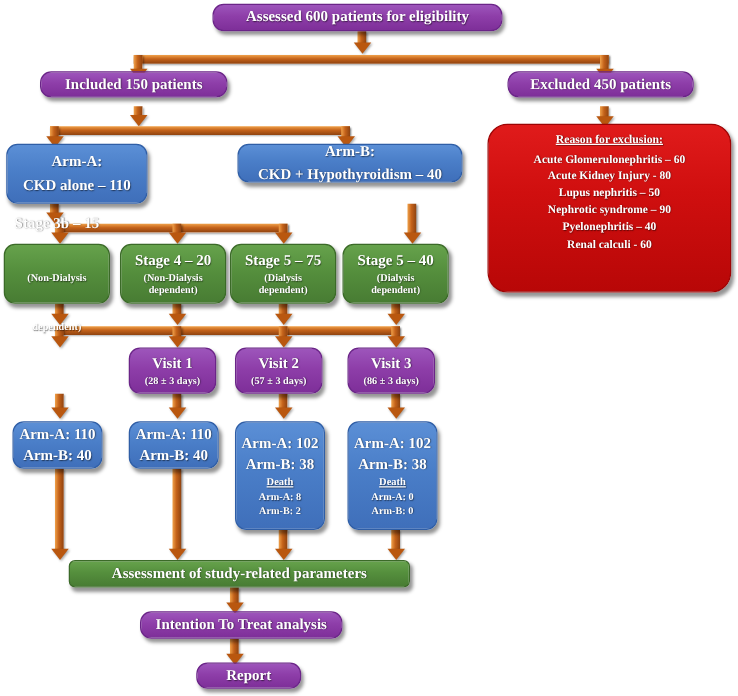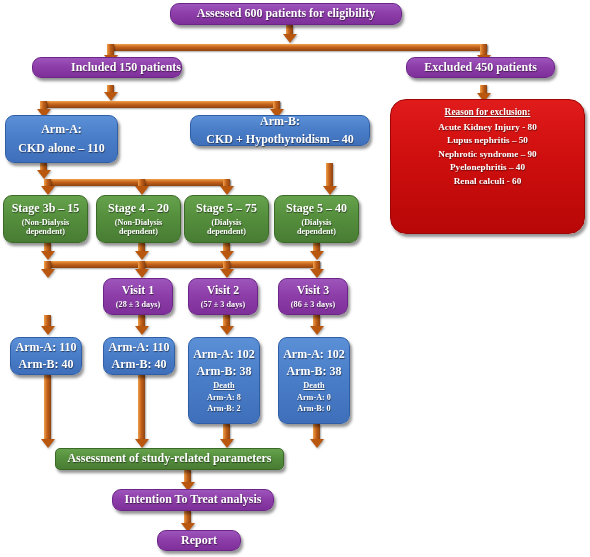--- a/index.html
+++ b/index.html
@@ -114,48 +114,49 @@
 
   <div class="vbar" style="left:184px;top:470px;height:14px;"></div>
   <div class="ahead" style="left:180.5px;top:482px;"></div>
   <div class="vbar" style="left:184px;top:511px;height:14px;"></div>
   <div class="ahead" style="left:180.5px;top:523px;"></div>
 
   <div class="box purple" style="left:170px;top:3px;width:232px;height:22px;">
     <span class="ln1">Assessed 600 patients for eligibility</span>
   </div>
 
-  <div class="box purple" style="left:32px;top:57px;width:150px;height:21px;align-items:flex-end;">
+  <div class="box purple" style="left:32px;top:57px;width:150px;height:21px;">
     <span class="ln1">Included 150 patients</span>
   </div>
 
   <div class="box purple" style="left:406px;top:57px;width:149px;height:21px;">
     <span class="ln1">Excluded 450 patients</span>
   </div>
 
   <div class="box red" style="left:390px;top:99px;width:195px;height:135px;justify-content:flex-start;padding-top:7px;">
     <span class="excl-title">Reason for exclusion:</span>
+    <span class="excl-item">Acute Glomerulonephritis – 60</span>
     <span class="excl-item">Acute Kidney Injury - 80</span>
     <span class="excl-item">Lupus nephritis – 50</span>
     <span class="excl-item">Nephrotic syndrome – 90</span>
     <span class="excl-item">Pyelonephritis – 40</span>
     <span class="excl-item">Renal calculi - 60</span>
   </div>
 
   <div class="box blue" style="left:5px;top:115px;width:113px;height:48px;">
     <span class="ln1">Arm-A:</span>
     <span class="ln1" style="margin-top:5px;">CKD alone – 110</span>
   </div>
 
   <div class="box blue" style="left:190px;top:115px;width:180px;height:31px;">
     <span class="ln1">Arm-B:</span>
     <span class="ln1" style="margin-top:5px;">CKD + Hypothyroidism – 40</span>
   </div>
 
-  <div class="box green" style="left:3px;top:195px;width:85px;height:48px;">
+  <div class="box green" style="left:3px;top:195px;width:85px;height:48px;gap:30px;">
     <span class="ln1">Stage 3b – 15</span>
     <span class="ln2" style="margin-top:3px;">(Non-Dialysis</span>
     <span class="ln2">dependent)</span>
   </div>
   <div class="box green" style="left:96px;top:195px;width:85px;height:48px;">
     <span class="ln1">Stage 4 – 20</span>
     <span class="ln2" style="margin-top:3px;">(Non-Dialysis</span>
     <span class="ln2">dependent)</span>
   </div>
   <div class="box green" style="left:184px;top:195px;width:85px;height:48px;">
@@ -198,21 +199,21 @@
     <span class="ln2" style="margin-top:2px;">Arm-B: 2</span>
   </div>
   <div class="box blue" style="left:278px;top:337px;width:72px;height:87px;">
     <span class="ln1">Arm-A: 102</span>
     <span class="ln1" style="margin-top:4px;">Arm-B: 38</span>
     <span class="death">Death</span>
     <span class="ln2" style="margin-top:3px;">Arm-A: 0</span>
     <span class="ln2" style="margin-top:2px;">Arm-B: 0</span>
   </div>
 
-  <div class="box green" style="left:55px;top:448px;width:229px;height:22px;border-radius:5px;">
+  <div class="box green" style="left:55px;top:448px;width:273px;height:22px;border-radius:5px;">
     <span class="ln1">Assessment of study-related parameters</span>
   </div>
 
   <div class="box purple" style="left:112px;top:489px;width:162px;height:22px;">
     <span class="ln1">Intention To Treat analysis</span>
   </div>
 
   <div class="box purple" style="left:157px;top:530px;width:84px;height:21px;">
     <span class="ln1">Report</span>
   </div>

